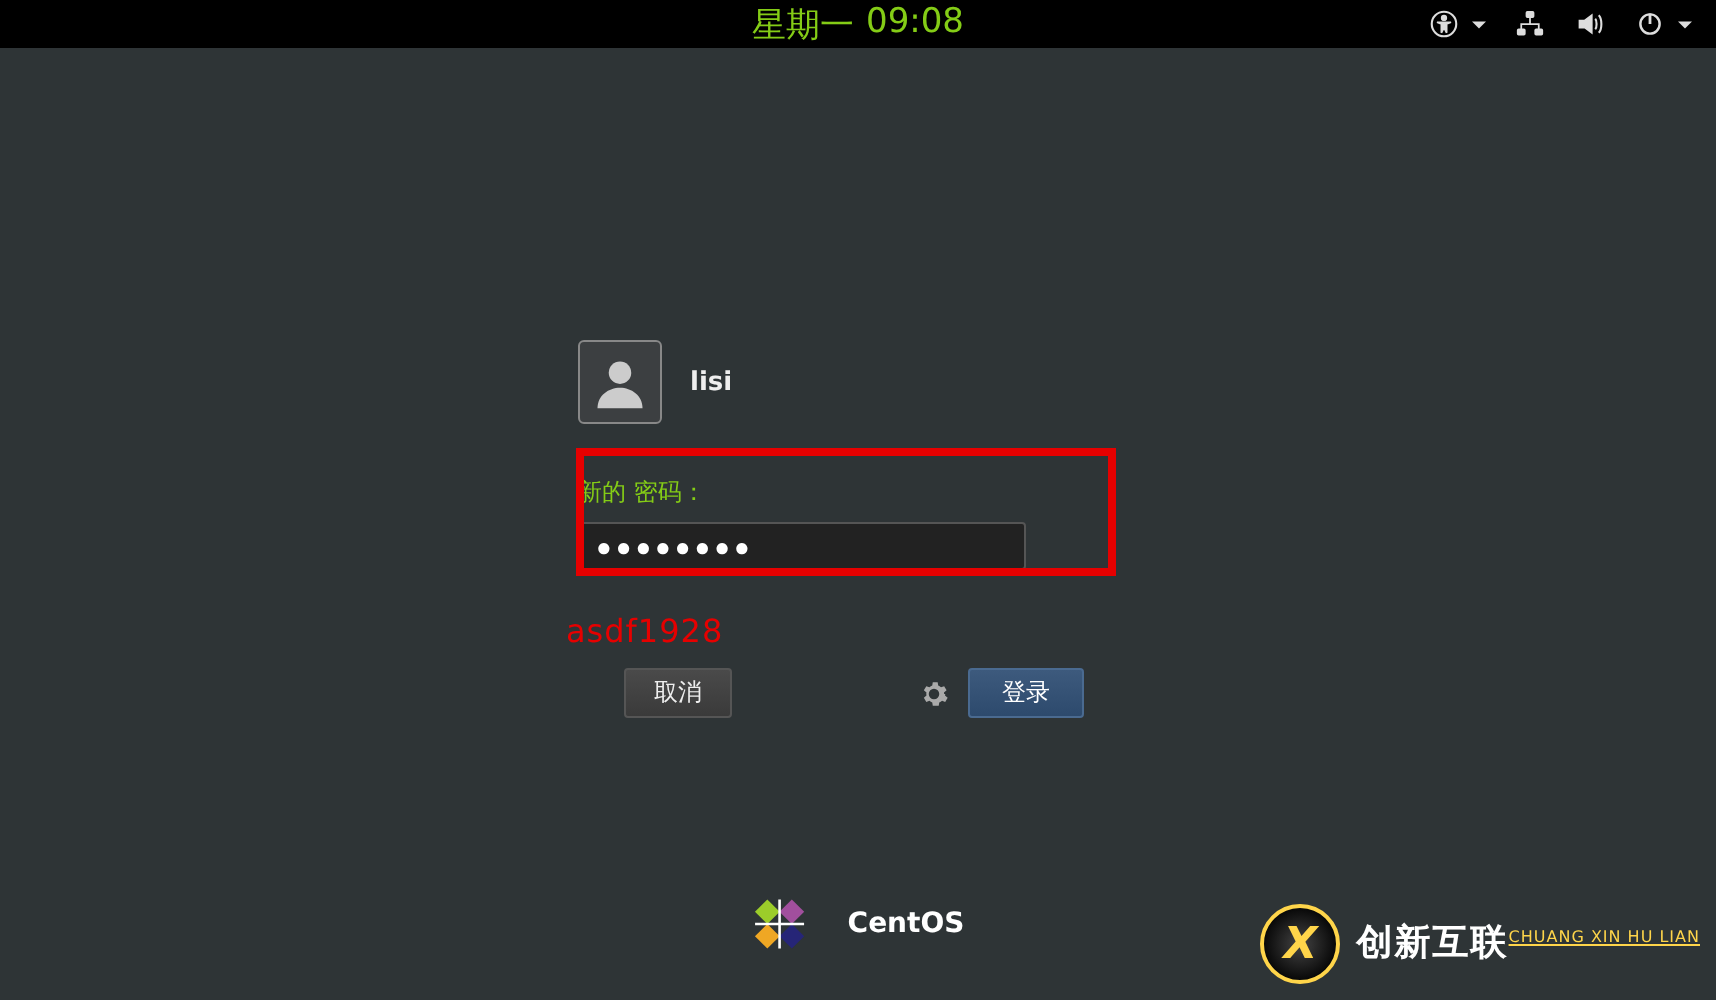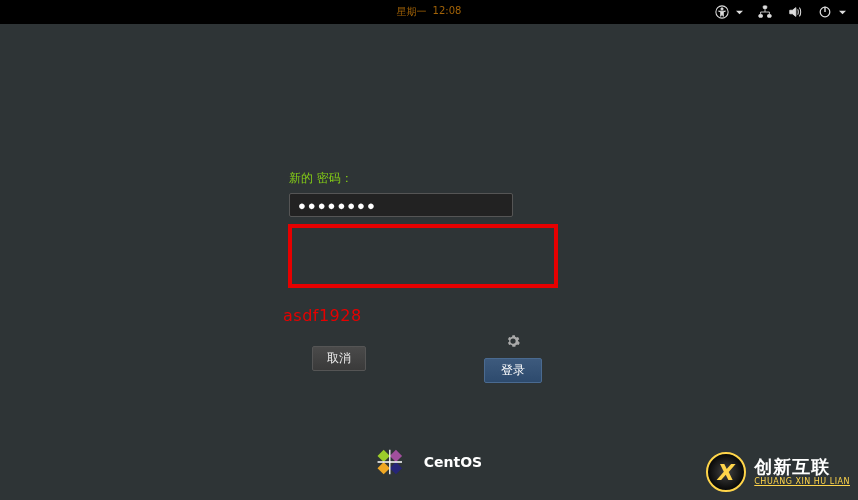--- a/index.html
+++ b/index.html
@@ -20,22 +20,22 @@
     
     .topbar {
       position: absolute;
       top: 0;
       left: 0;
       right: 0;
       height: 24px;
       background: #000;
       display: flex;
       align-items: center;
-      font-size: 10px;
-      color: #a16207;
+      font-size: 17px;
+      color: #84cc16;
       z-index: 10;
     }
     .topbar .center {
       position: absolute;
       left: 50%;
       transform: translateX(-50%);
       display: flex;
       gap: 6px;
     }
     .topbar .right {
@@ -150,21 +150,20 @@
     .btn-primary {
       background: linear-gradient(#3d5a7d, #2d4a6d);
       border: 1px solid #4a6a90;
       color: #fff;
       padding: 3px 16px;
     }
     .right-group {
       display: flex;
       align-items: center;
       gap: 10px;
-      flex-direction: column;
     }
     .gear-slot {
       display: inline-flex;
       width: 14px;
       height: 14px;
     }
     .gear-slot svg { fill: #aaa; }
 
     
     .footer-logo {
@@ -205,21 +204,21 @@
       display: flex;
       align-items: center;
       justify-content: center;
       font-size: 22px;
       font-weight: bold;
       color: #ffd54a;
       font-style: italic;
     }
     .wm-text {
       display: flex;
-      flex-direction: column;
+      flex-direction: row;
       line-height: 1;
       justify-content: flex-end;
     }
     .wm-main {
       font-size: 18px;
       font-weight: bold;
       letter-spacing: 1px;
     }
     .wm-sub {
       font-size: 8px;
@@ -228,21 +227,21 @@
       margin-top: 2px;
       text-decoration: underline;
     }
   </style>
 </head>
 <body>
 
 <div class="topbar">
   <div class="center">
     <span>星期一</span>
-    <span>12:08</span>
+    <span>09:08</span>
   </div>
   <div class="right">
     <span class="icon-slot">
       <svg viewBox="0 0 16 16" width="14" height="14">
           <circle cx="8" cy="8" r="7" fill="none" stroke="#ddd" stroke-width="1.2"></circle>
           <circle cx="8" cy="4.5" r="1.3"></circle>
           <path d="M4 7h8l-2.5 1v5l-1.5-3-1.5 3v-5z"></path>
         </svg>
     </span>
     <span class="dropdown-caret">
@@ -272,20 +271,29 @@
     </span>
     <span class="dropdown-caret">
       <svg viewBox="0 0 8 8" width="7" height="7">
           <path d="M0 2l4 4 4-4z"></path>
         </svg>
     </span>
   </div>
 </div>
 
 <div class="login-area">
+  <div class="user-row">
+    <div class="avatar">
+      <svg viewBox="0 0 32 32" width="30" height="30">
+          <circle cx="16" cy="11" r="6"></circle>
+          <path d="M4 30c0-7 6-11 12-11s12 4 12 11z"></path>
+        </svg>
+    </div>
+    <div class="username">lisi</div>
+  </div>
   <div class="field-label">新的 密码：</div>
   <input class="password-input" type="text" value="●●●●●●●●" style="">
 </div>
 
 <div class="highlight-box"></div>
 
 <div class="annotation">asdf1928</div>
 
 <div class="button-row">
   <button class="btn">取消</button>

